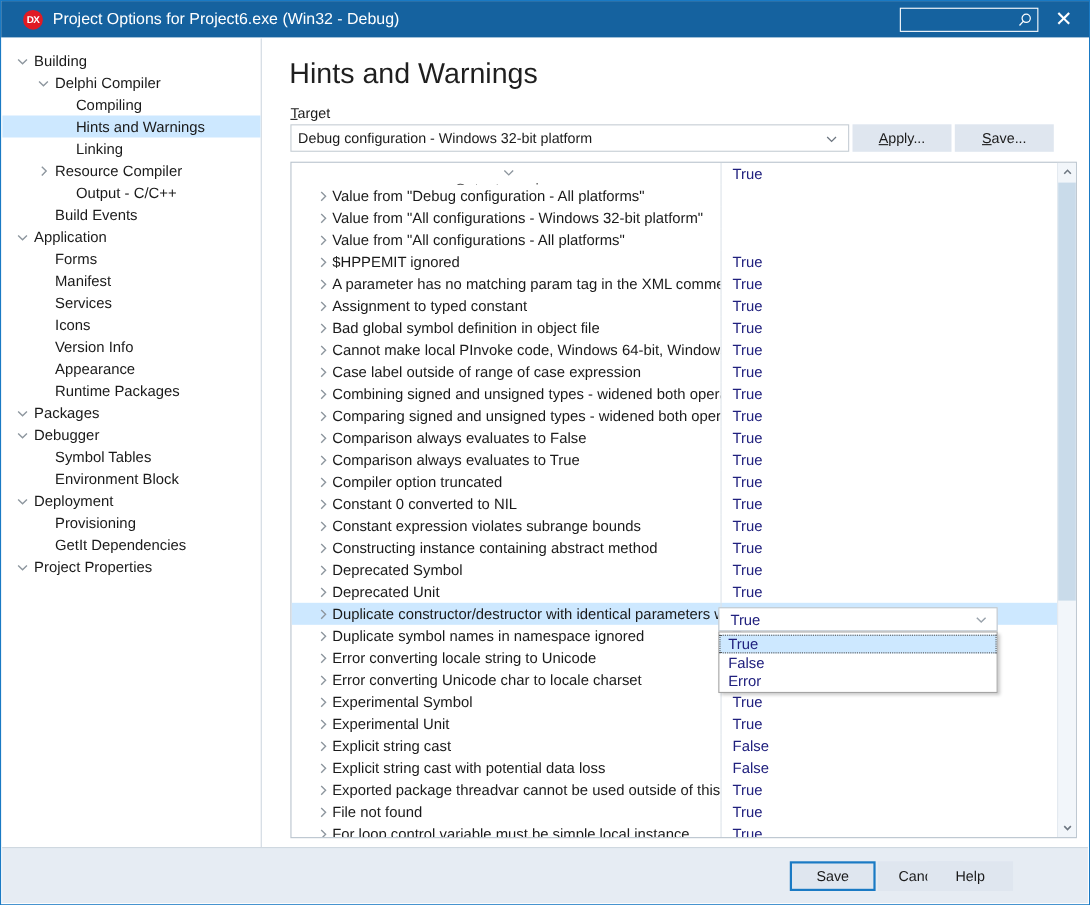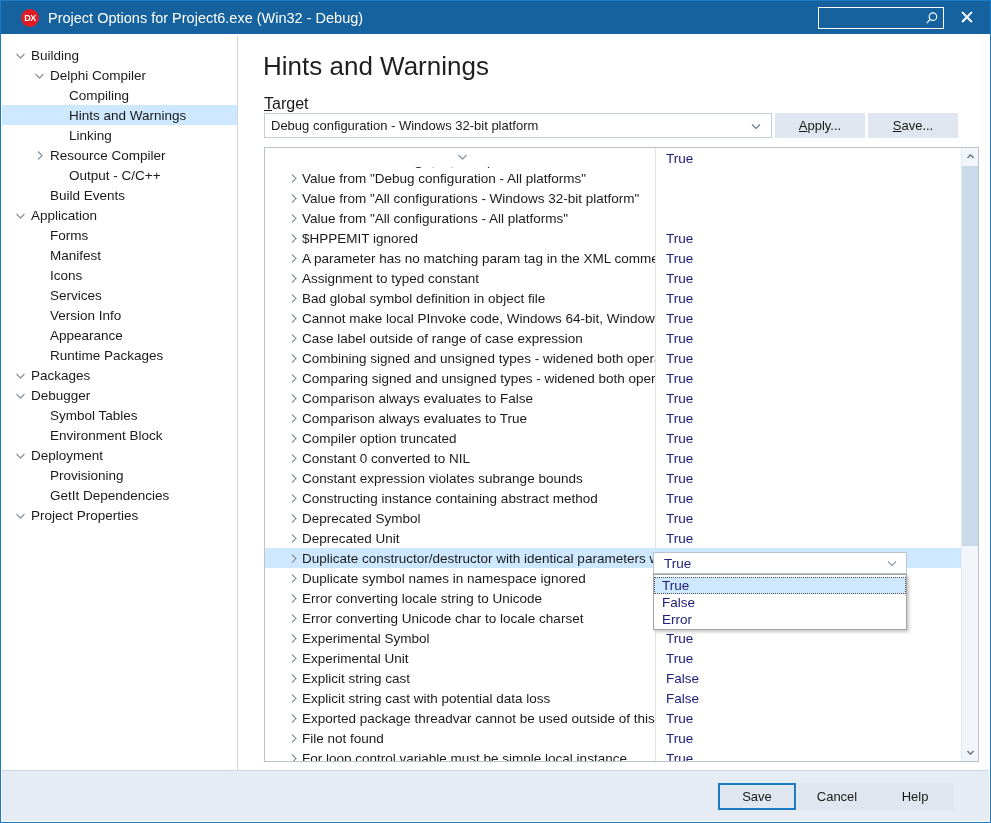--- a/index.html
+++ b/index.html
@@ -99,21 +99,21 @@
     width: 751px; height: 737px;
     background: #ffffff;
   }
   #page-title {
     position: absolute; left: 24px; top: 16px;
     font-size: 26px; color: #1f1f1f; font-weight: normal;
     font-family: "Liberation Sans", sans-serif;
   }
   #target-label {
     position: absolute; left: 25px; top: 60px;
-    font-size: 16px; color: #1a1a1a;
+    font-size: 13px; color: #1a1a1a;
     font-family: "Liberation Sans", sans-serif;
   }
   #target-label u { text-decoration: underline; }
   #target-select {
     position: absolute; left: 25px; top: 78px;
     width: 508px; height: 25px;
     border: 1px solid #c5cdd4;
     background: #ffffff;
     display: flex; align-items: center;
     font-size: 13px; color: #1a1a1a;
@@ -250,21 +250,21 @@
     height: 27px; width: 78px;
     background: #dfe6ef;
     border: none;
     font-size: 13px; color: #1a1a1a;
     cursor: pointer;
     display: flex; align-items: center; justify-content: center;
     font-family: "Liberation Sans", sans-serif;
   }
   #btn-save { left: 716px; border: 2px solid #1a7ac4; background: #dfe6ef; }
   #btn-cancel { left: 796px; }
-  #btn-help { left: 874px; }
+  #btn-help { left: 841px; }
 </style>
 </head>
 <body>
 
 <div id="window">
 
   <div id="titlebar">
     <div id="app-icon">
       <span>DX</span>
     </div>
@@ -349,26 +349,26 @@
         <span class="tree-label">Forms</span>
       </div>
       <div class="tree-item">
         <span style="display:inline-block;width:29px;flex:0 0 29px"></span>
         <span class="tree-chev"></span>
         <span class="tree-label">Manifest</span>
       </div>
       <div class="tree-item">
         <span style="display:inline-block;width:29px;flex:0 0 29px"></span>
         <span class="tree-chev"></span>
+        <span class="tree-label">Services</span>
+      </div>
+      <div class="tree-item">
+        <span style="display:inline-block;width:29px;flex:0 0 29px"></span>
+        <span class="tree-chev"></span>
         <span class="tree-label">Icons</span>
-      </div>
-      <div class="tree-item">
-        <span style="display:inline-block;width:29px;flex:0 0 29px"></span>
-        <span class="tree-chev"></span>
-        <span class="tree-label">Services</span>
       </div>
       <div class="tree-item">
         <span style="display:inline-block;width:29px;flex:0 0 29px"></span>
         <span class="tree-chev"></span>
         <span class="tree-label">Version Info</span>
       </div>
       <div class="tree-item">
         <span style="display:inline-block;width:29px;flex:0 0 29px"></span>
         <span class="tree-chev"></span>
         <span class="tree-label">Appearance</span>

